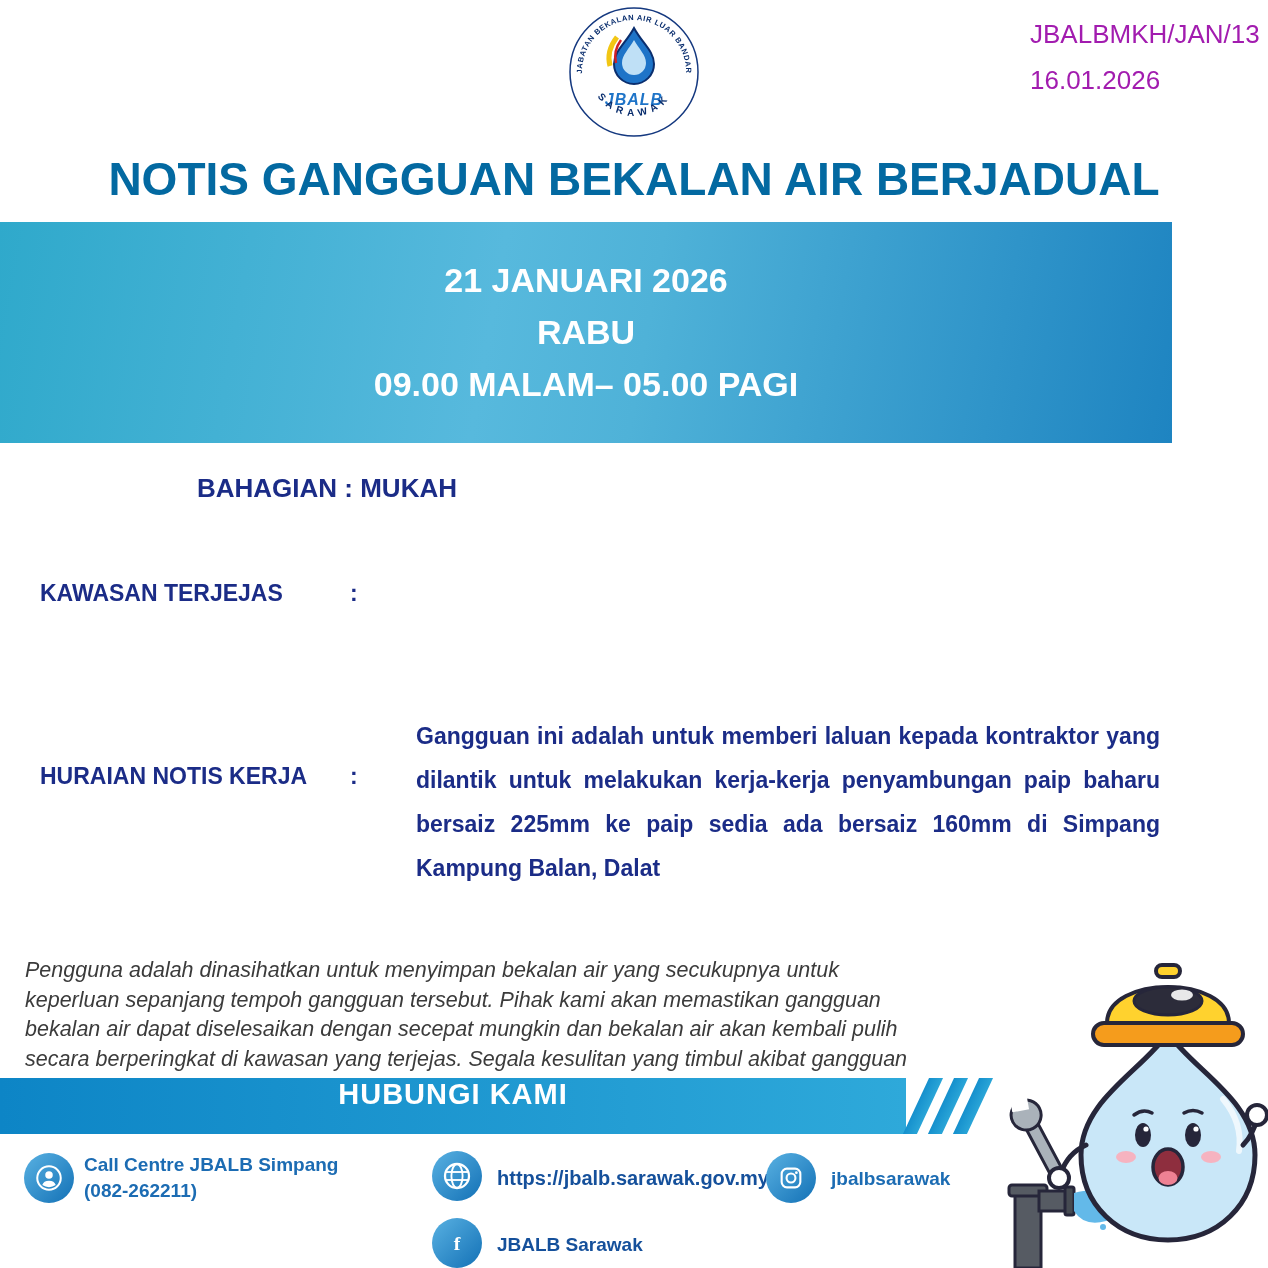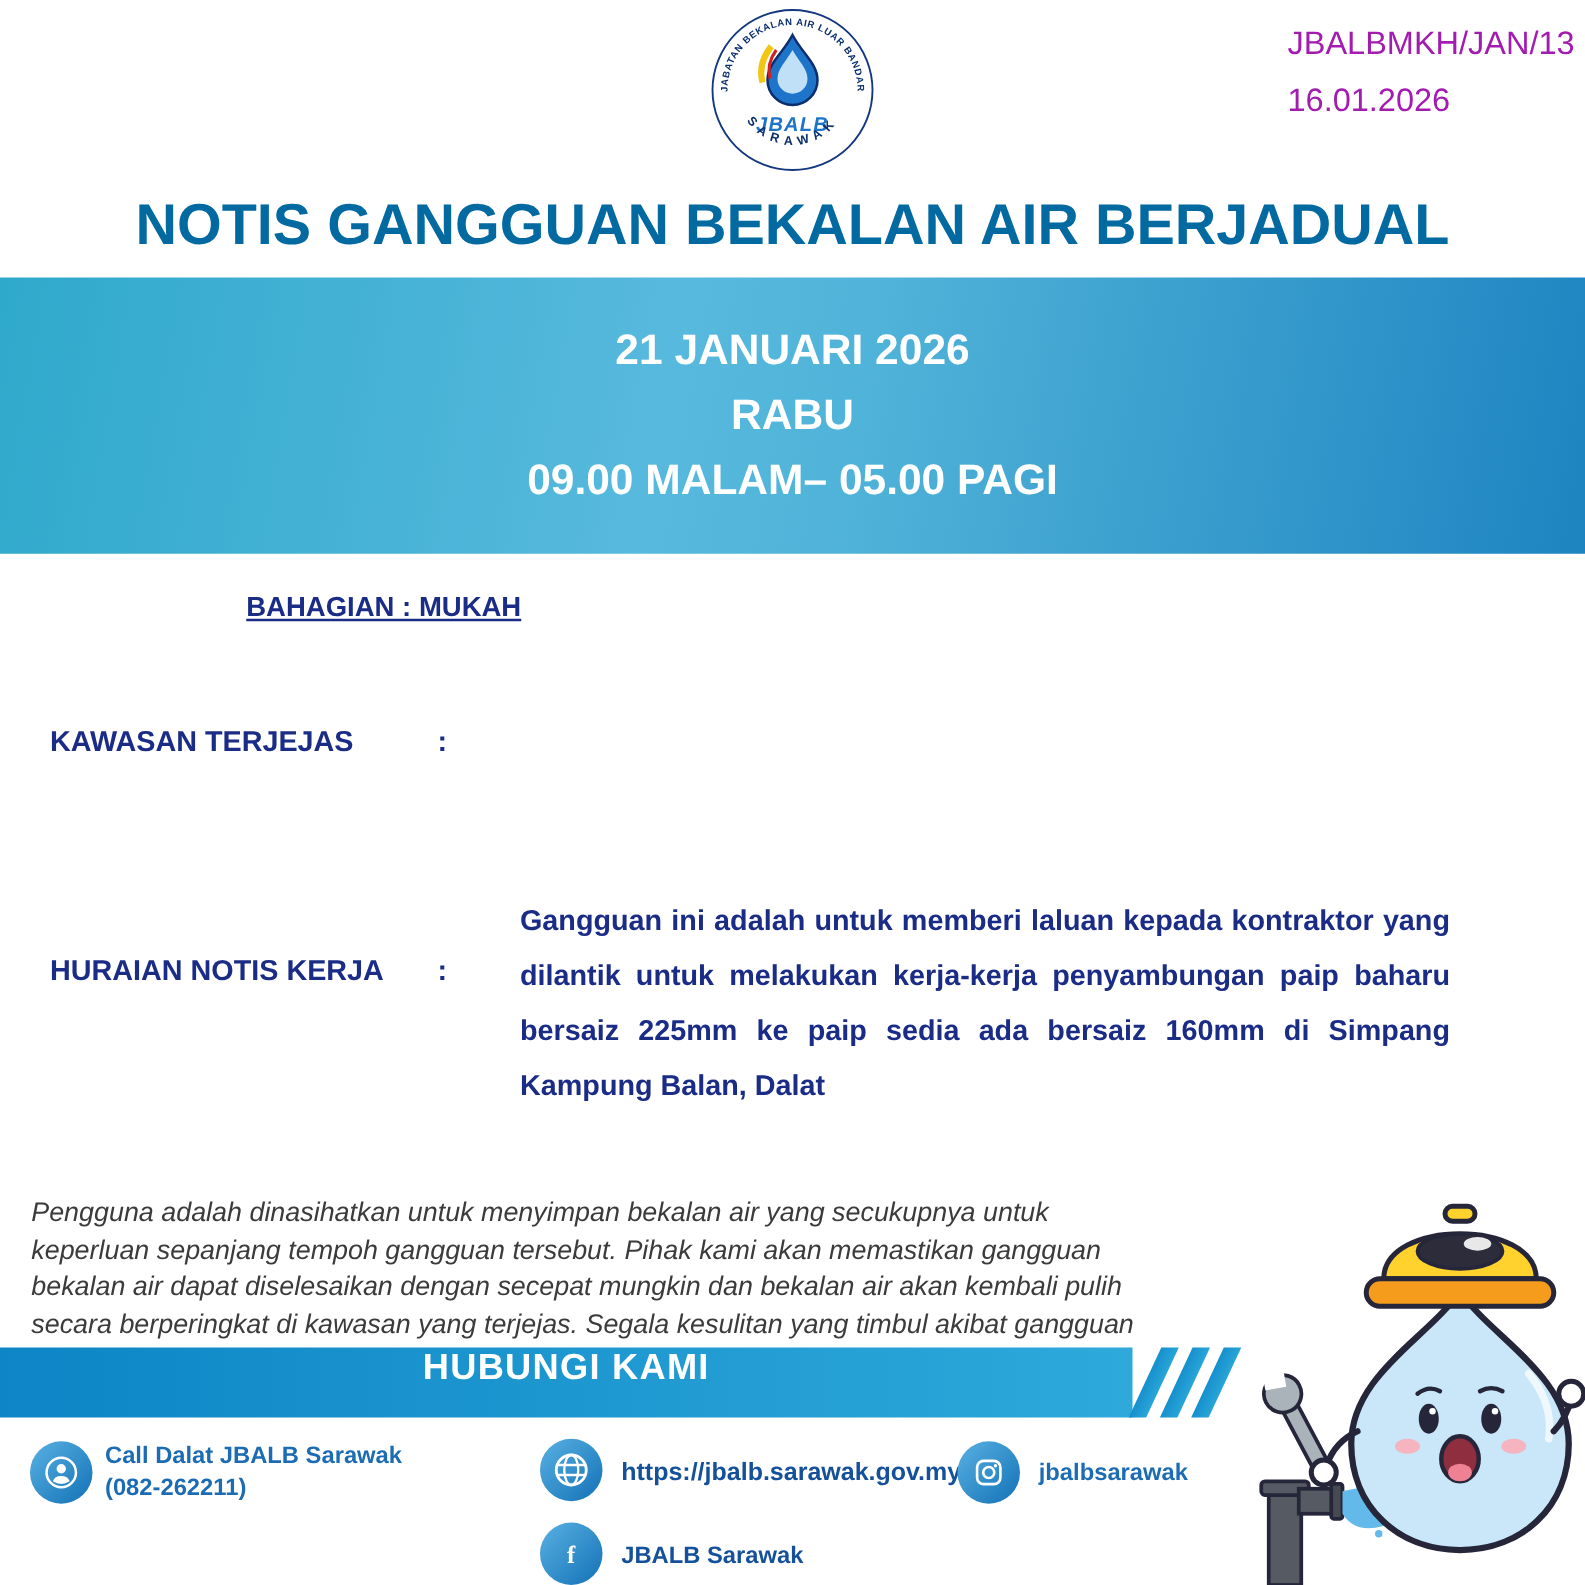--- a/index.html
+++ b/index.html
@@ -8,26 +8,26 @@
     font-family:"Liberation Sans", sans-serif;overflow:hidden;margin:0 auto;
   }
   
   .ref-block{position:absolute;top:12px;left:1030px;font-size:26px;color:#a21caf;line-height:1.75;}
   
   .logo{position:absolute;top:6px;left:50%;transform:translateX(-50%);width:132px;height:132px;}
   
   .title{position:absolute;top:152px;left:0;width:100%;margin:0;text-align:center;
     font-size:46px;font-weight:700;letter-spacing:0px;color:#0369a1;}
   
-  .banner{position:absolute;top:222px;left:0;width:1268px;height:221px;
+  .banner{position:absolute;top:222px;left:0;width:1172px;height:221px;
     background:linear-gradient(100deg,#2fa9cb 0%,#57b9dd 42%,#4fb2d8 55%,#1e84c1 100%);
     display:flex;flex-direction:column;align-items:center;justify-content:center;row-gap:15px;}
   .banner div{color:#ffffff;font-size:34px;font-weight:700;line-height:37px;text-align:center;}
   
-  .region-bahagian{position:absolute;top:473px;left:197px;font-size:22px;font-weight:700;color:#1b2c87;text-decoration:underline;}
+  .region-bahagian{position:absolute;top:473px;left:197px;font-size:26px;font-weight:700;color:#1b2c87;}
   .region-daerah{position:absolute;top:473px;left:710px;font-size:31px;font-weight:700;color:#1b2c87;}
   
   .f-label{position:absolute;left:40px;font-size:23px;font-weight:700;color:#1b2c87;}
   .f-colon{position:absolute;left:350px;font-size:23px;font-weight:700;color:#1b2c87;}
   .kawasan-label{top:580px;}
   .kawasan-colon{top:580px;}
   .kawasan-value{position:absolute;top:580px;left:425px;font-size:23px;font-weight:700;color:#1b2c87;}
   .huraian-label{top:763px;}
   .huraian-colon{top:763px;}
   .huraian-value{position:absolute;top:714px;left:416px;width:744px;margin:0;
@@ -118,21 +118,21 @@
   <div class="stripe s3"></div>
 
   <div class="icon-circle cc-icon">
     <svg width="30" height="30" viewBox="0 0 24 24">
       <circle cx="12" cy="12" r="9.4" fill="none" stroke="#ffffff" stroke-width="1.6"></circle>
       <circle cx="12" cy="9.6" r="3" fill="#ffffff"></circle>
       <path d="M6.6,17.6 a5.6,4.6 0 0 1 10.8,0 q-5.4,3.4 -10.8,0 z" fill="#ffffff"></path>
     </svg>
   </div>
   <div class="cc-text">
-    <div>Call Dalat JBALB Sarawak</div>
+    <div>Call Centre JBALB Simpang</div>
     <div>(082-262211)</div>
   </div>
 
   <div class="icon-circle web-icon">
     <svg width="32" height="32" viewBox="0 0 24 24">
       <circle cx="12" cy="12" r="9" fill="none" stroke="#ffffff" stroke-width="1.7"></circle>
       <ellipse cx="12" cy="12" rx="4.2" ry="9" fill="none" stroke="#ffffff" stroke-width="1.4"></ellipse>
       <line x1="3.4" y1="9" x2="20.6" y2="9" stroke="#ffffff" stroke-width="1.4"></line>
       <line x1="3.4" y1="15" x2="20.6" y2="15" stroke="#ffffff" stroke-width="1.4"></line>
     </svg>

